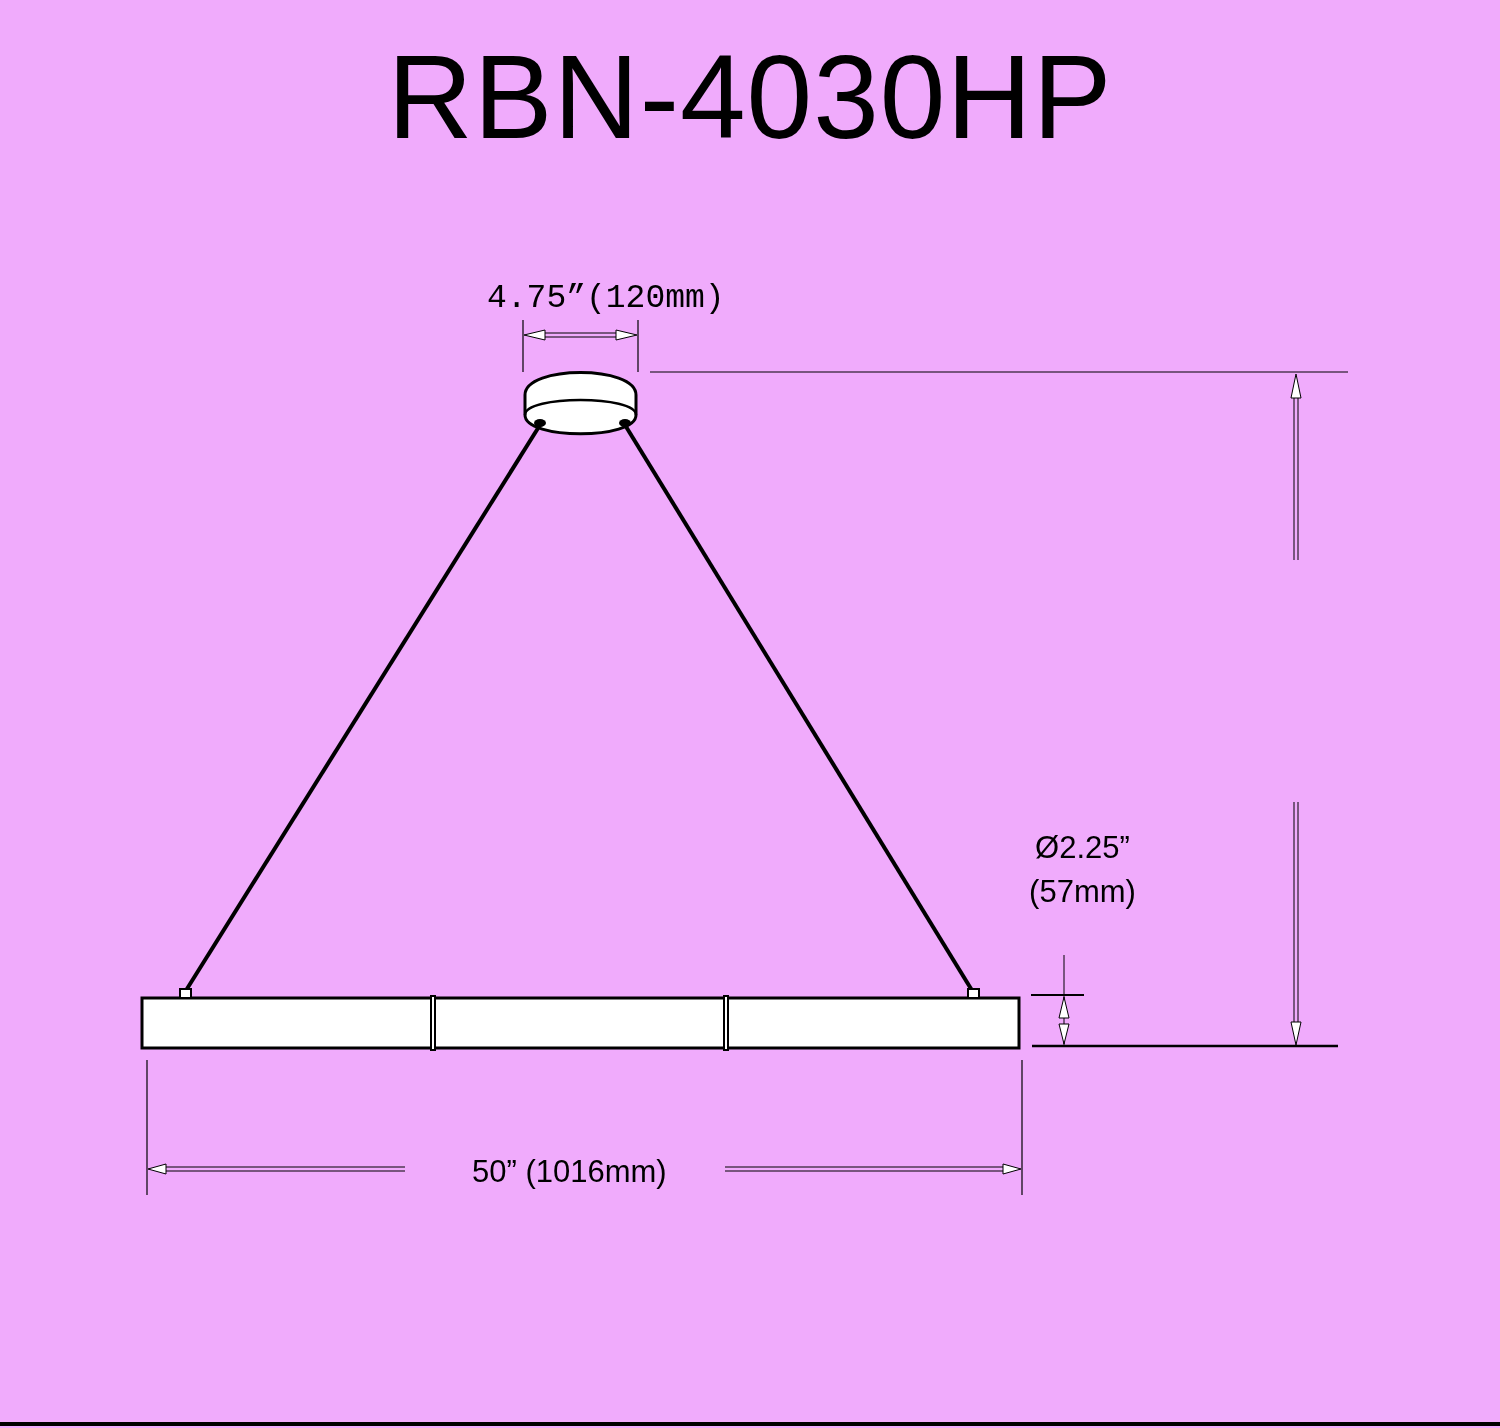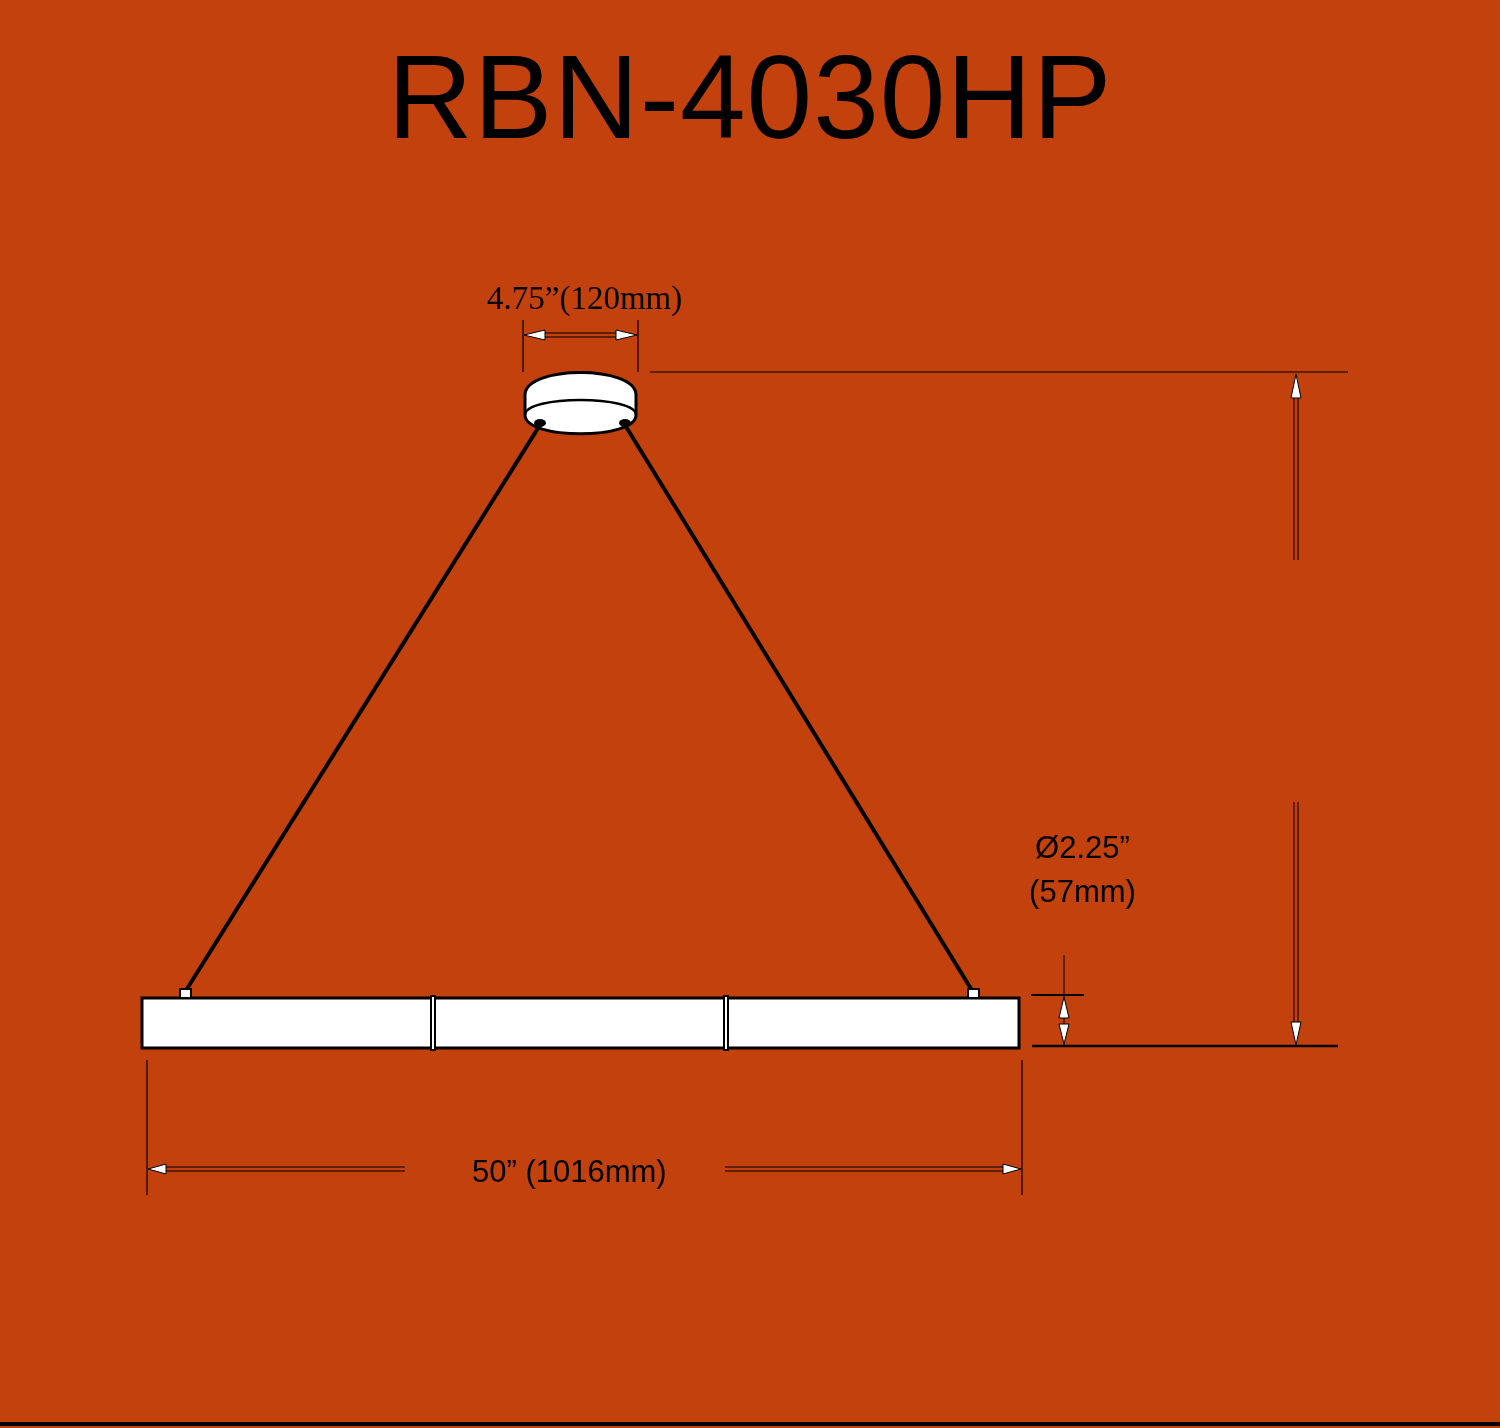--- a/index.html
+++ b/index.html
@@ -1,23 +1,23 @@
 <!DOCTYPE html>
 <html><head>
   <meta charset="utf-8">
   <style>
     html, body { margin: 0; padding: 0; background: #ffffff; }
-    #canvas { position: relative; width: 1500px; height: 1428px; background: #c2410c; overflow: hidden; }
+    #canvas { position: relative; width: 1500px; height: 1428px; background: #f0abfc; overflow: hidden; }
     svg { position: absolute; left: 0; top: 0; }
     .title {
       position: absolute; left: 0; width: 1500px; top: 38px; text-align: center;
       font-family: "Liberation Sans", sans-serif; font-size: 118px; color: #000; letter-spacing: 1px; line-height: 1;
     }
     .lbl { position: absolute; font-family: "Liberation Sans", sans-serif; color: #000; font-size: 31px; line-height: 1.2; white-space: nowrap; }
-    .serif { font-family: Liberation Serif, serif; font-size: 33px; }
+    .serif { font-family: Liberation Mono, monospace; font-size: 33px; }
     .center { text-align: center; }
   </style>
 </head>
 <body>
 
 <div id="canvas">
   <div class="title">RBN-4030HP</div>
 
   <svg width="1500" height="1428" viewBox="0 0 1500 1428">
     <defs>

